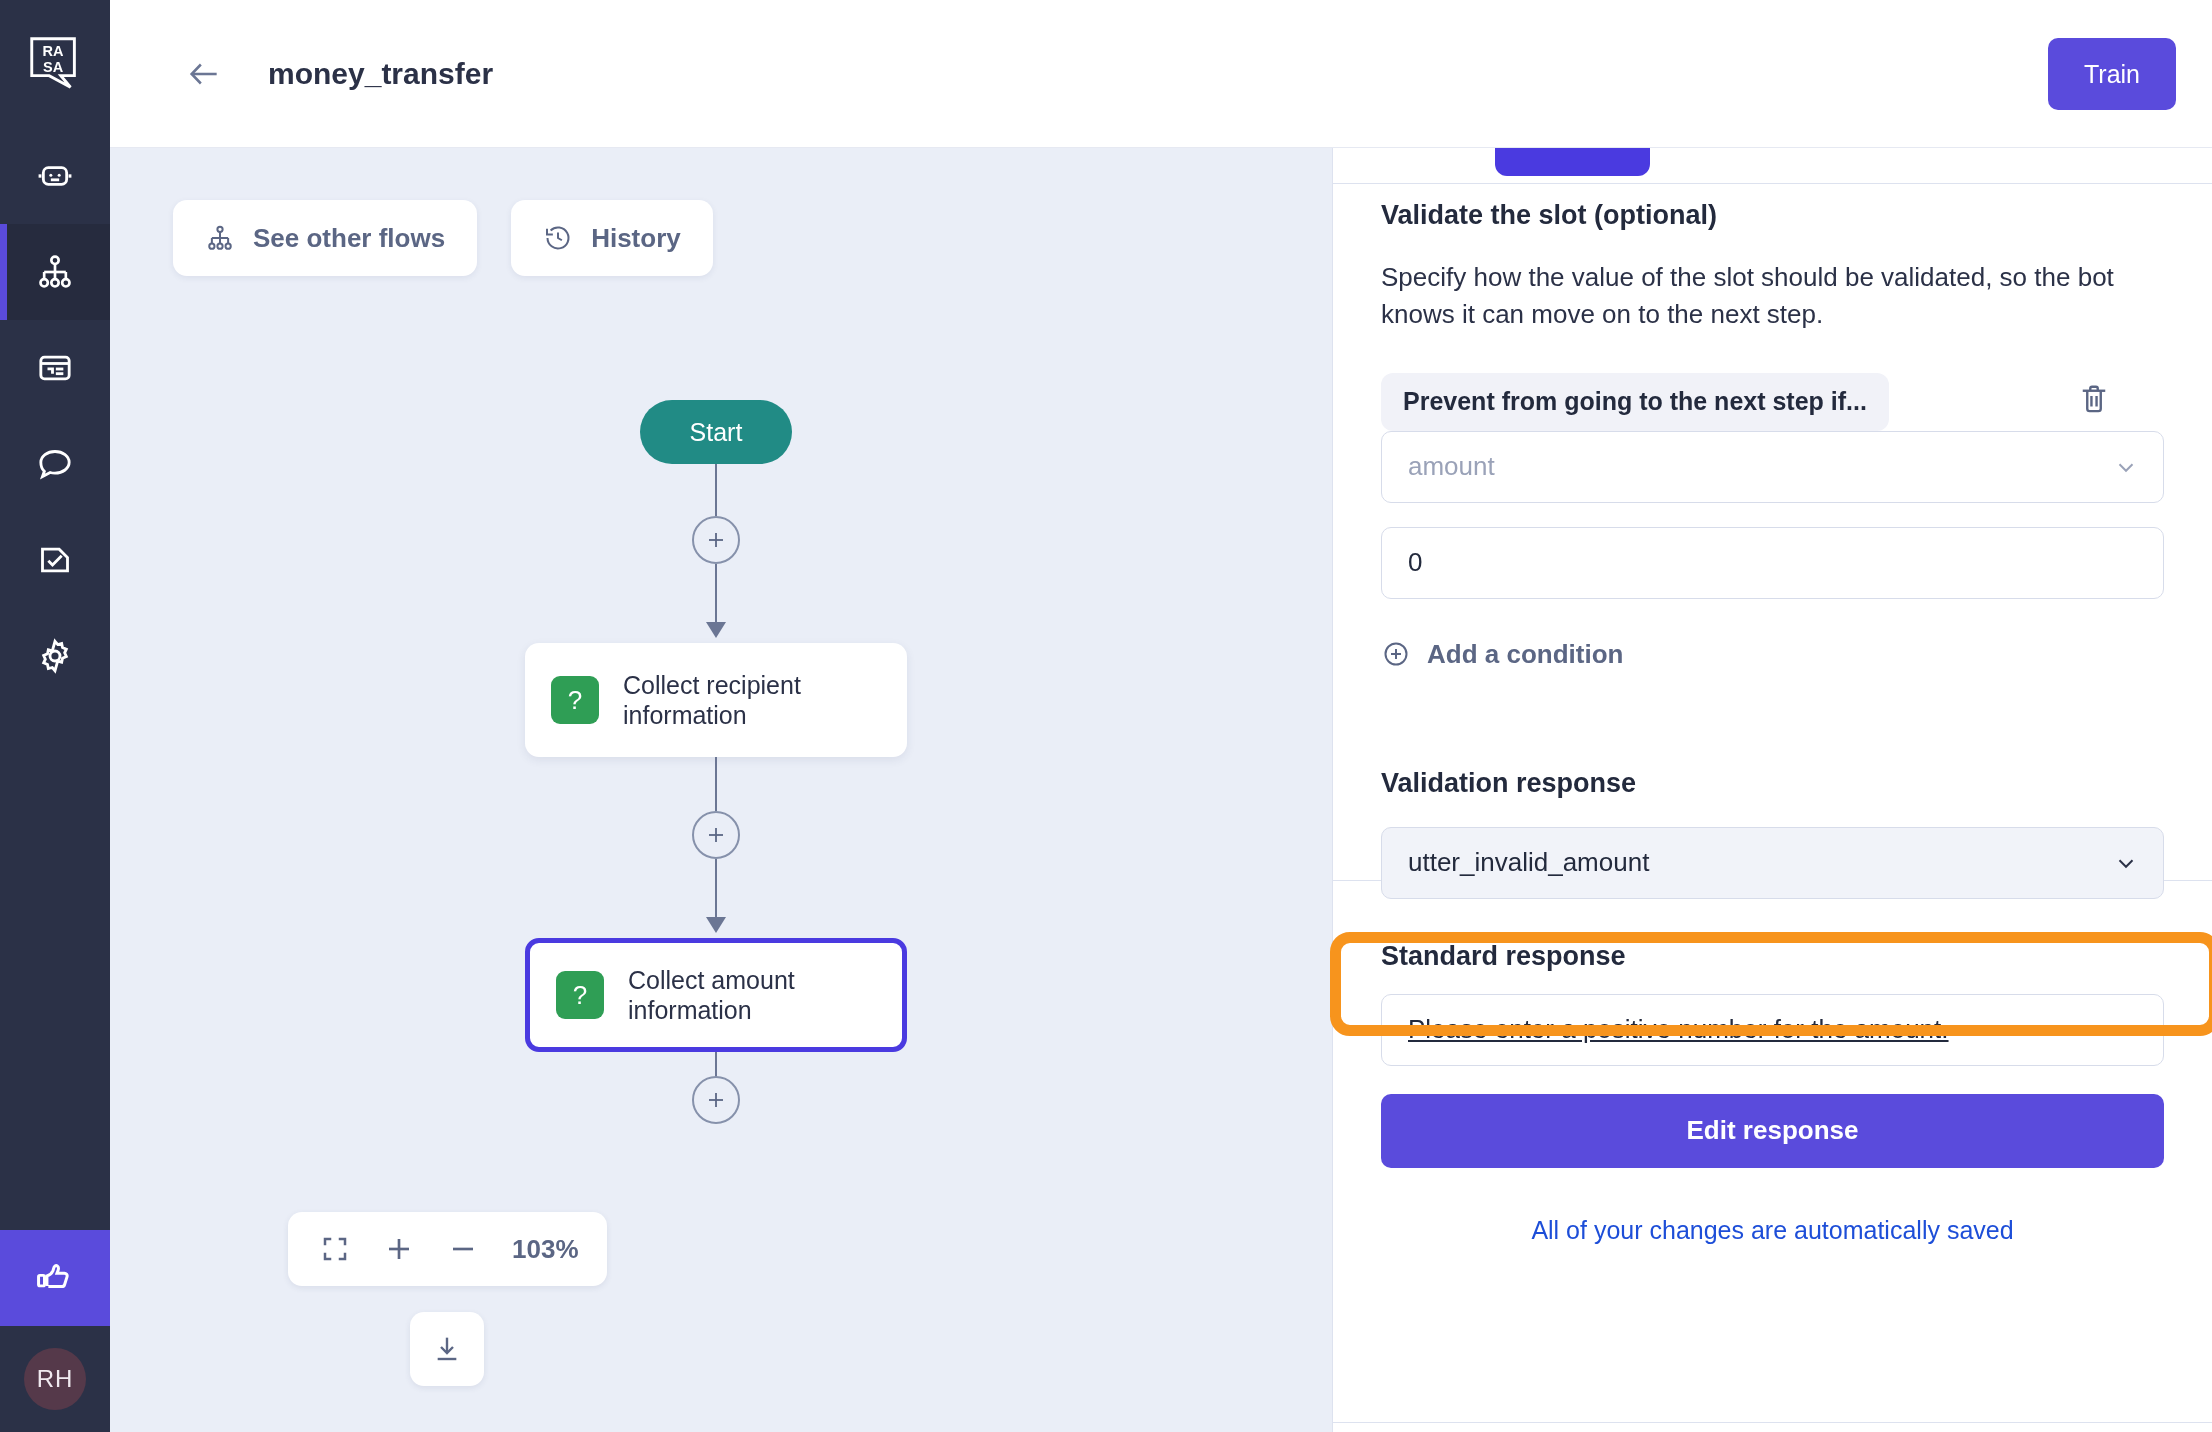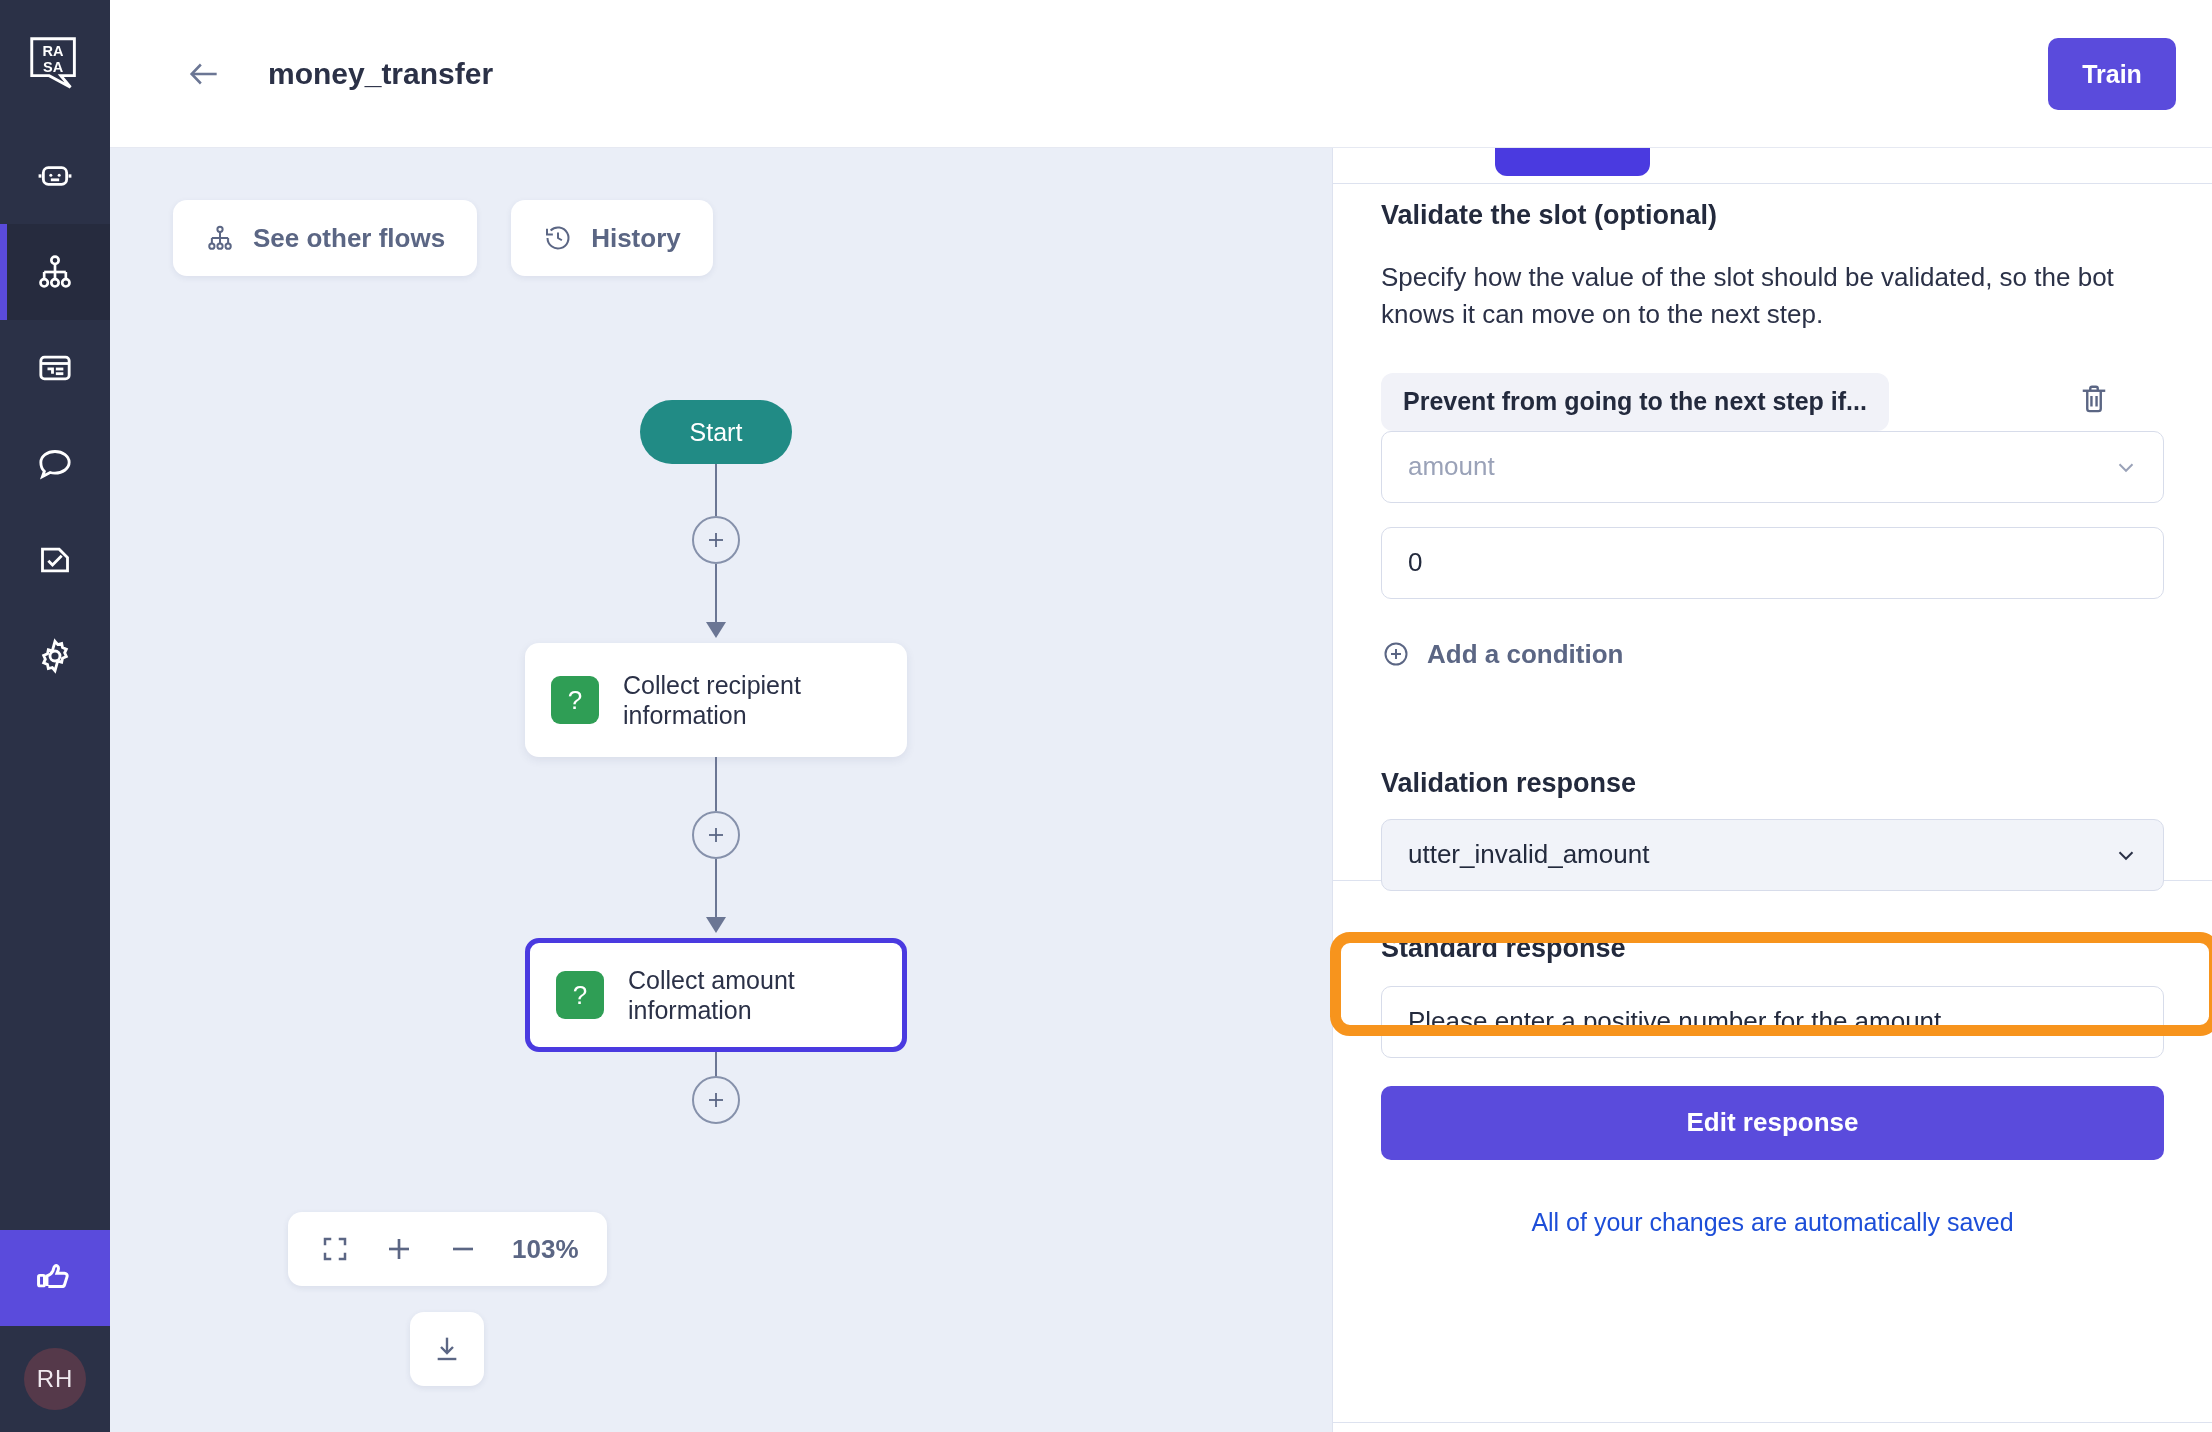--- a/index.html
+++ b/index.html
@@ -63,21 +63,21 @@
   }
   #page-title {
     margin-left: 42px;
     font-size: 30px; font-weight: bold; color: #2b3147;
   }
   #train-btn {
     position: absolute; right: 36px; top: 38px;
     width: 128px; height: 72px;
     background: #5a4bdc; color: #fff;
     border: none; border-radius: 10px;
-    font-size: 25px; font-weight: bold;
+    font-size: 25px; font-weight: normal;
     font-family: "Liberation Sans", sans-serif;
     cursor: pointer;
   }
 
   
   #canvas {
     position: absolute; left: 110px; top: 148px;
     width: 1222px; height: 1284px;
     background: #eaeef7;
     overflow: hidden;
@@ -508,21 +508,21 @@
         </svg>
         <span>Add a condition</span>
       </div>
     </section>
 
     <div class="sec-divider" style="top:732px;"></div>
 
     <section class="panel-section" style="padding-top:52px;">
       <div class="sec-title">Validation response</div>
 
-      <div class="field filled" style="margin-top:20px;">
+      <div class="field filled" style="margin-top:28px;">
         <span>utter_invalid_amount</span>
         <span class="chev">
           <svg width="26" height="26" viewBox="0 0 24 24" fill="none" stroke="#2b3147" stroke-width="1.8">
               <polyline points="6,9.5 12,15.5 18,9.5"></polyline>
             </svg>
         </span>
       </div>
 
       <div class="sec-title" style="margin-top:42px;">Standard response</div>
 

